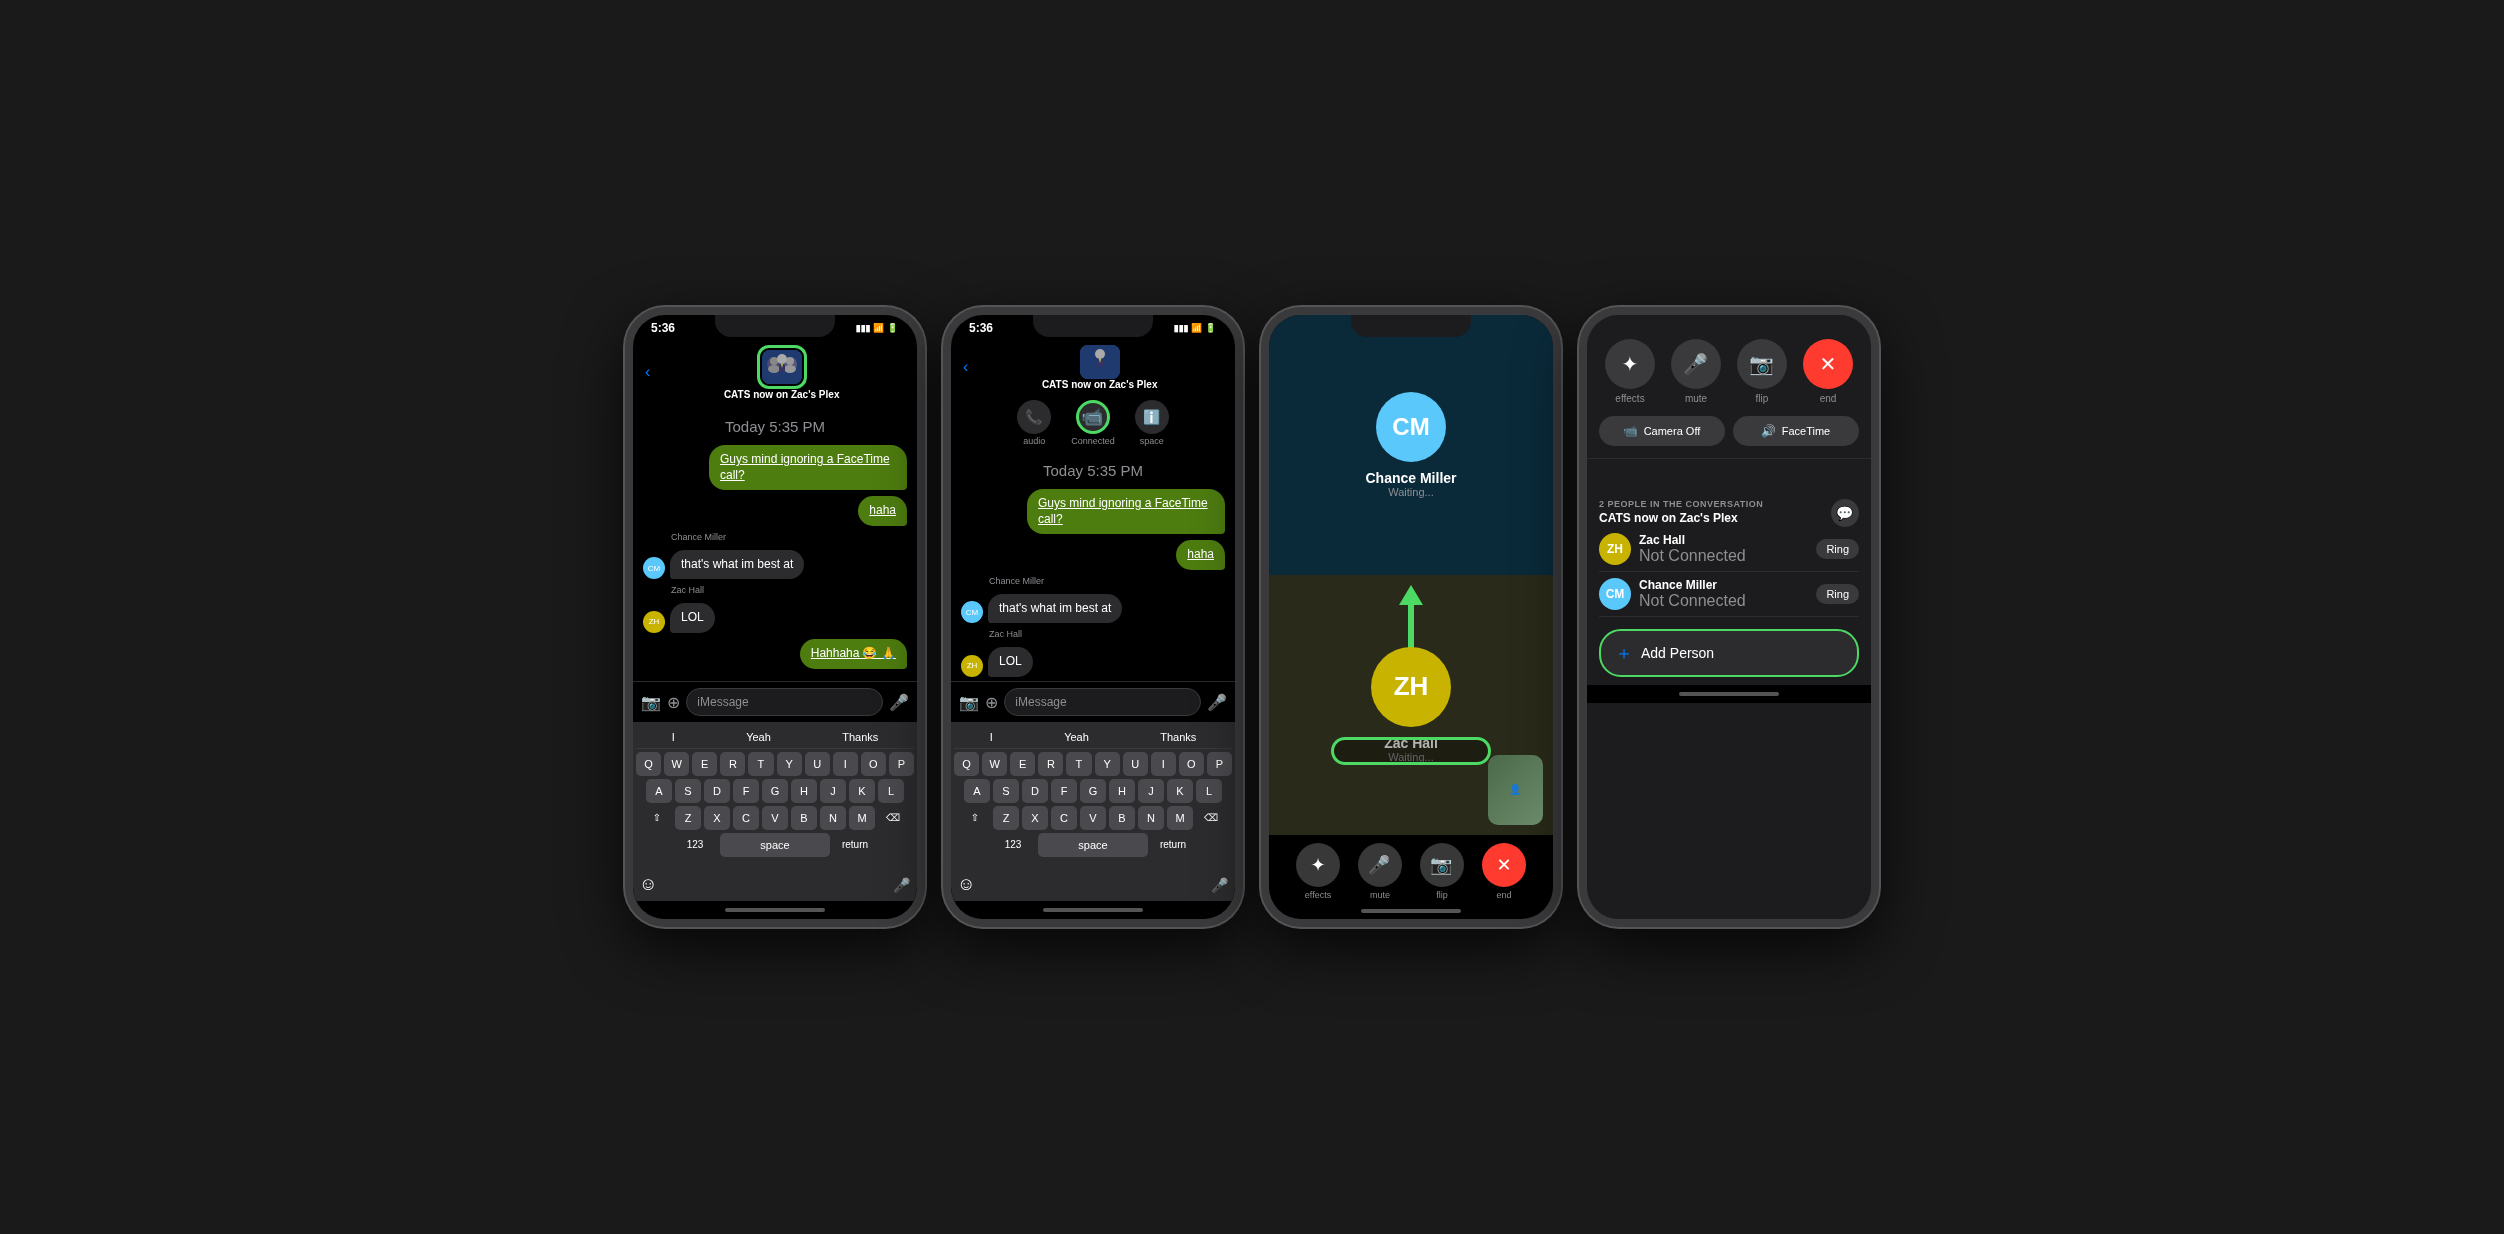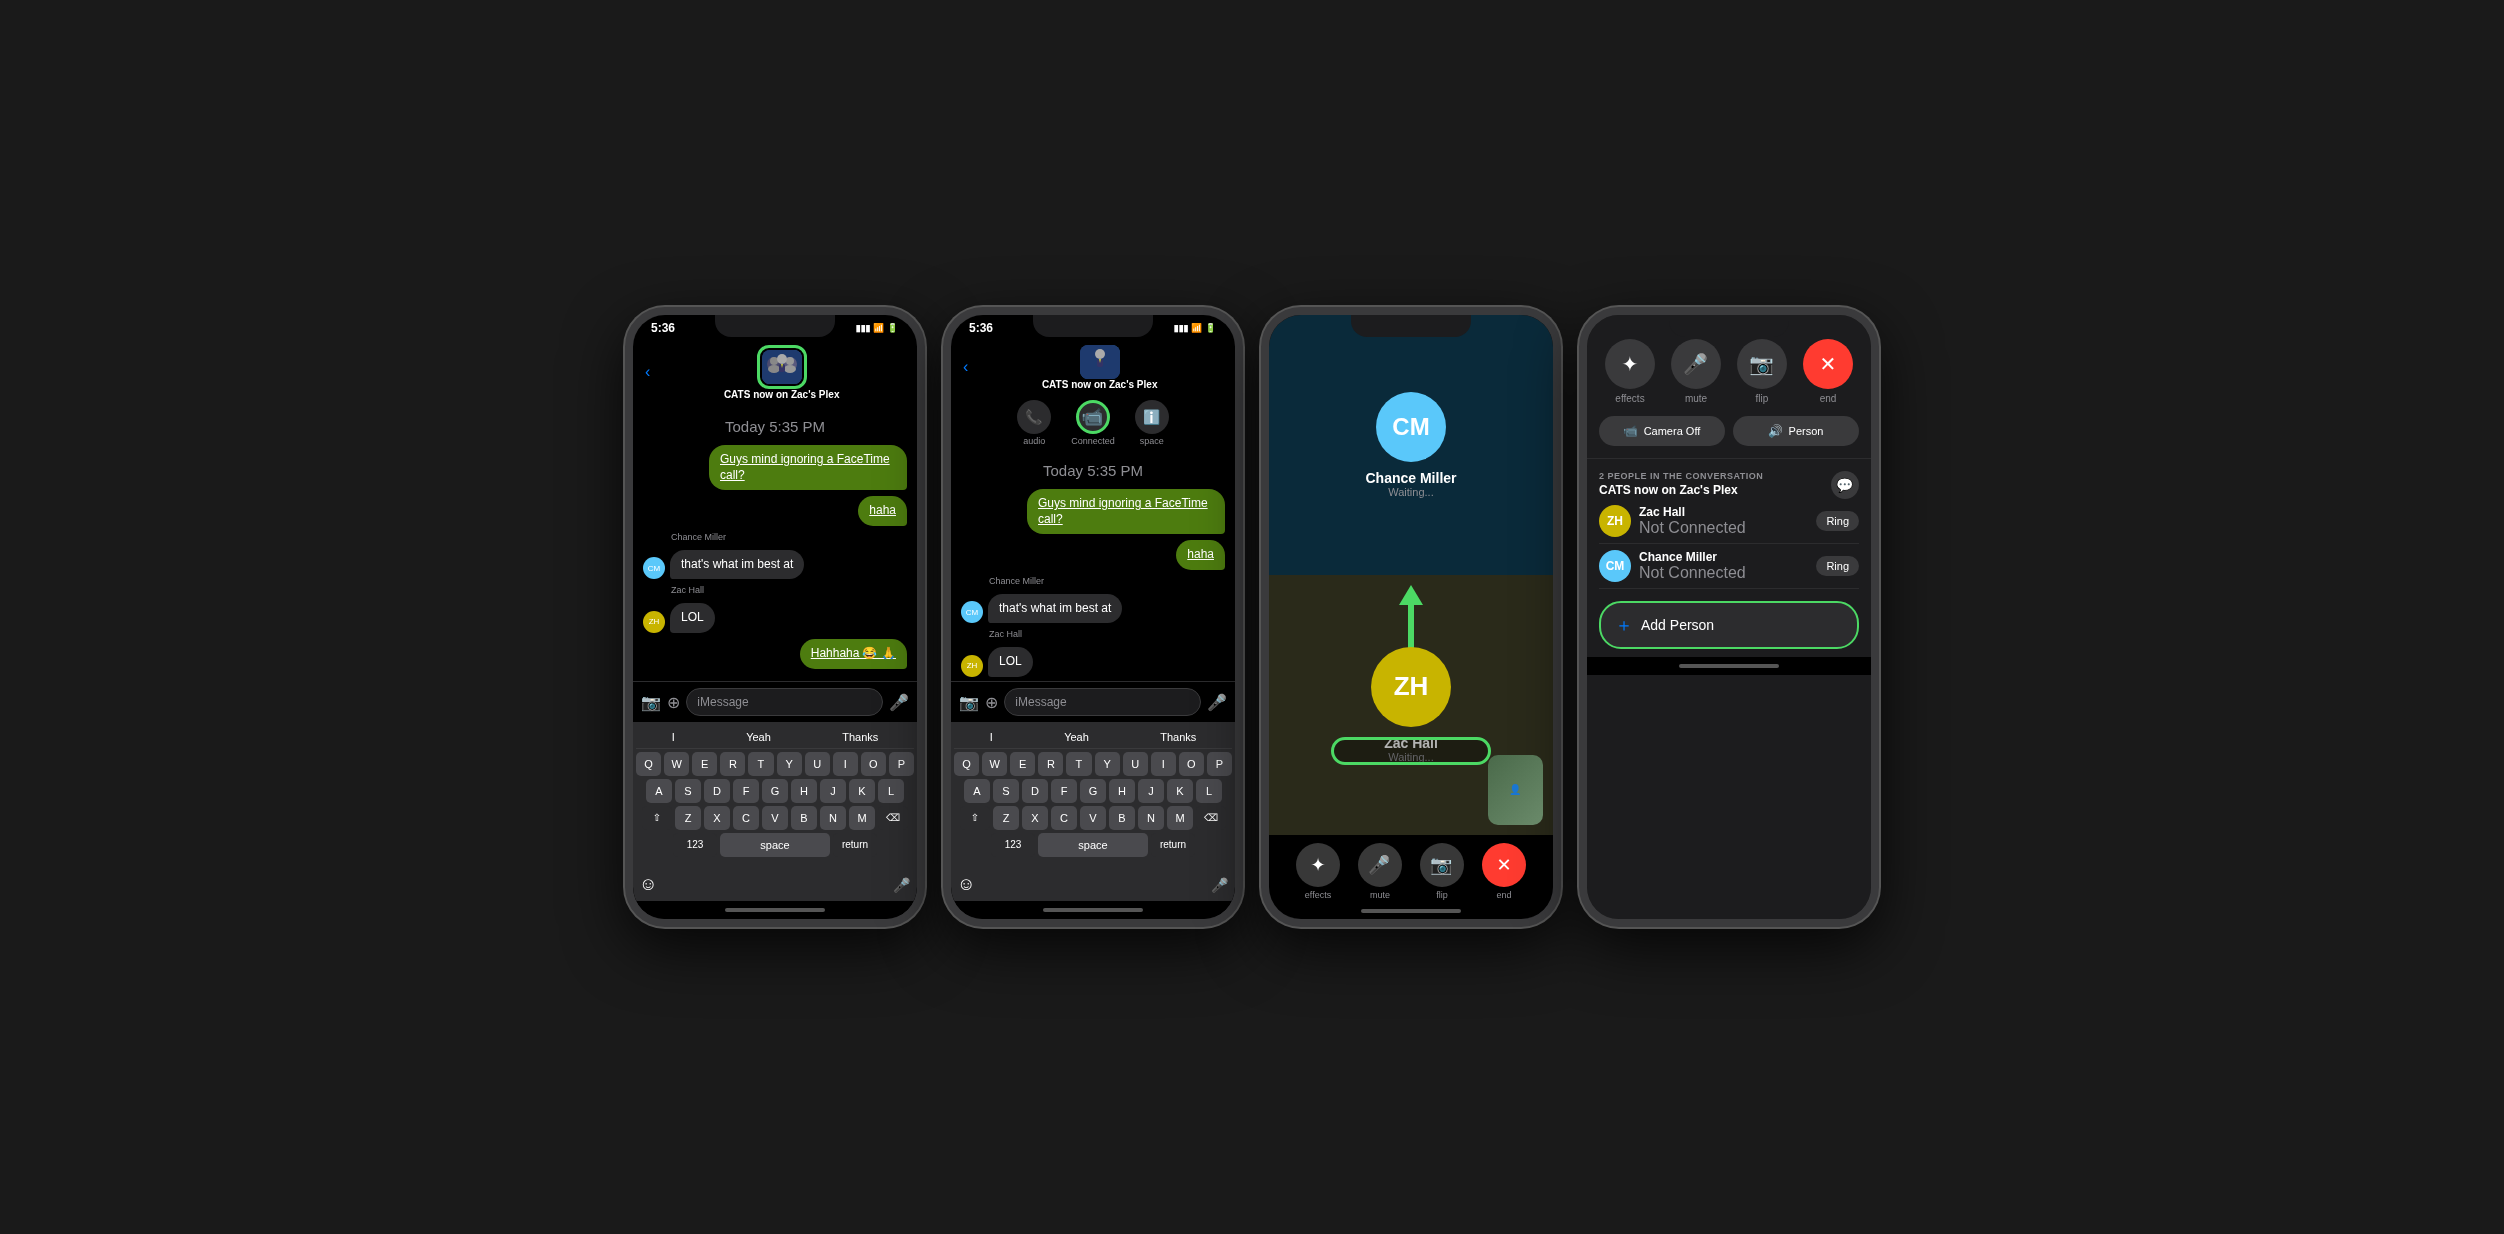--- a/index.html
+++ b/index.html
@@ -872,28 +872,28 @@
           </div>
         </div>
 
         <div class="camera-speaker-row">
           <div class="cam-spk-btn">
             <span class="cam-spk-icon">📹</span>
             <span>Camera Off</span>
           </div>
           <div class="cam-spk-btn">
             <span class="cam-spk-icon">🔊</span>
-            <span>Person</span>
+            <span>FaceTime</span>
           </div>
         </div>
 
         <div style="height:1px;background:#2c2c2e;margin:4px 0;"></div>
 
         <div class="people-section">
-          <div style="display:flex;align-items:flex-start;justify-content:space-between;">
+          <div style="display:flex;align-items:flex-start;justify-content:space-between;margin-top:28px;">
             <div>
               <div class="people-label">2 PEOPLE IN THE CONVERSATION</div>
               <div class="people-chat-name">CATS now on Zac's Plex</div>
             </div>
             <div style="width:28px;height:28px;background:#3a3a3c;border-radius:50%;display:flex;align-items:center;justify-content:center;color:#fff;font-size:14px;">💬</div>
           </div>
 
           <div class="person-row">
             <div class="person-avatar" style="background:#c8b400;">ZH</div>
             <div class="person-info">

